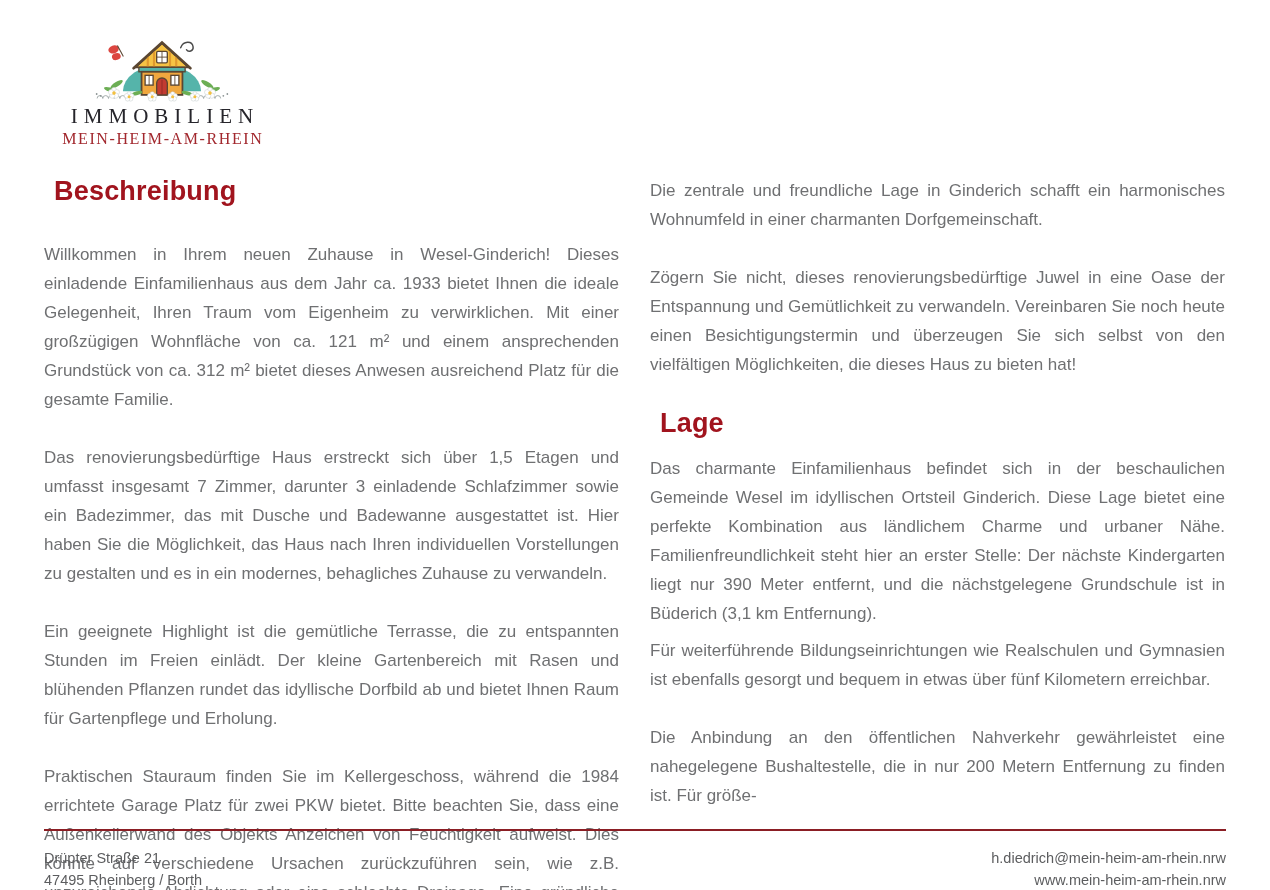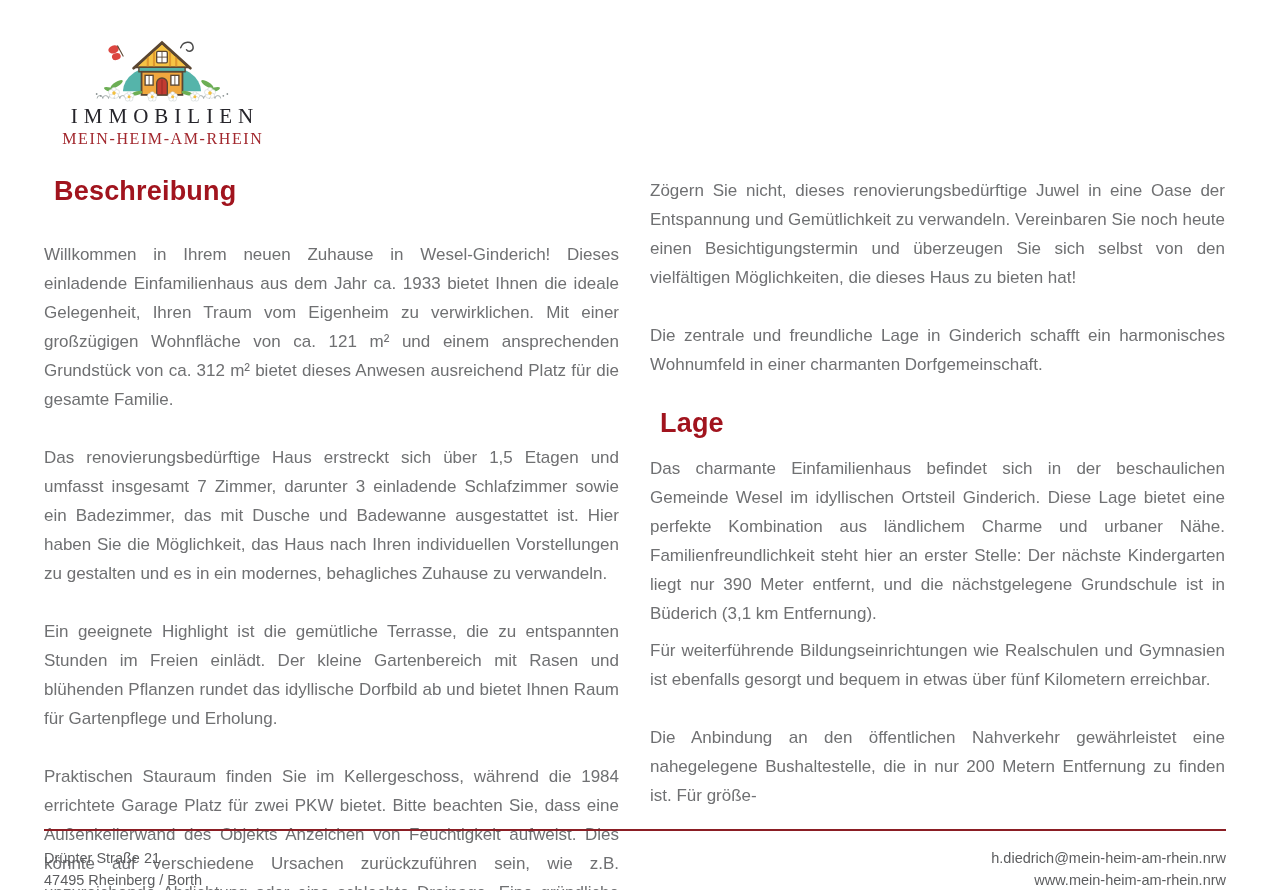--- a/index.html
+++ b/index.html
@@ -180,22 +180,22 @@
 
   <div class="columns">
     <div class="col">
         <h2 class="heading">Beschreibung</h2>
         <p class="para">Willkommen in Ihrem neuen Zuhause in Wesel-Ginderich! Dieses einladende Einfamilienhaus aus dem Jahr ca. 1933 bietet Ihnen die ideale Gelegenheit, Ihren Traum vom Eigenheim zu verwirklichen. Mit einer großzügigen Wohnfläche von ca. 121 m² und einem ansprechenden Grundstück von ca. 312 m² bietet dieses Anwesen ausreichend Platz für die gesamte Familie.</p>
         <p class="para">Das renovierungsbedürftige Haus erstreckt sich über 1,5 Etagen und umfasst insgesamt 7 Zimmer, darunter 3 einladende Schlafzimmer sowie ein Badezimmer, das mit Dusche und Badewanne ausgestattet ist. Hier haben Sie die Möglichkeit, das Haus nach Ihren individuellen Vorstellungen zu gestalten und es in ein modernes, behagliches Zuhause zu verwandeln.</p>
         <p class="para">Ein geeignete Highlight ist die gemütliche Terrasse, die zu entspannten Stunden im Freien einlädt. Der kleine Gartenbereich mit Rasen und blühenden Pflanzen rundet das idyllische Dorfbild ab und bietet Ihnen Raum für Gartenpflege und Erholung.</p>
         <p class="para">Praktischen Stauraum finden Sie im Kellergeschoss, während die 1984 errichtete Garage Platz für zwei PKW bietet. Bitte beachten Sie, dass eine Außenkellerwand des Objekts Anzeichen von Feuchtigkeit aufweist. Dies könnte auf verschiedene Ursachen zurückzuführen sein, wie z.B. unzureichende Abdichtung oder eine schlechte Drainage. Eine gründliche Untersuchung wird empfohlen,</p>
       </div>
     <div class="col">
+        <p class="para">Die zentrale und freundliche Lage in Ginderich schafft ein harmonisches Wohnumfeld in einer charmanten Dorfgemeinschaft.</p>
         <p class="para">Zögern Sie nicht, dieses renovierungsbedürftige Juwel in eine Oase der Entspannung und Gemütlichkeit zu verwandeln. Vereinbaren Sie noch heute einen Besichtigungstermin und überzeugen Sie sich selbst von den vielfältigen Möglichkeiten, die dieses Haus zu bieten hat!</p>
-        <p class="para">Die zentrale und freundliche Lage in Ginderich schafft ein harmonisches Wohnumfeld in einer charmanten Dorfgemeinschaft.</p>
         <h2 class="heading">Lage</h2>
         <p class="para-tight">Das charmante Einfamilienhaus befindet sich in der beschaulichen Gemeinde Wesel im idyllischen Ortsteil Ginderich. Diese Lage bietet eine perfekte Kombination aus ländlichem Charme und urbaner Nähe. Familienfreundlichkeit steht hier an erster Stelle: Der nächste Kindergarten liegt nur 390 Meter entfernt, und die nächstgelegene Grundschule ist in Büderich (3,1 km Entfernung).</p>
         <p class="para">Für weiterführende Bildungseinrichtungen wie Realschulen und Gymnasien ist ebenfalls gesorgt und bequem in etwas über fünf Kilometern erreichbar.</p>
         <p class="para">Die Anbindung an den öffentlichen Nahverkehr gewährleistet eine nahegelegene Bushaltestelle, die in nur 200 Metern Entfernung zu finden ist. Für größe-</p>
       </div>
   </div>
 
   <div class="footer">
     <div class="left">
       <div>Drüpter Straße 21</div>

